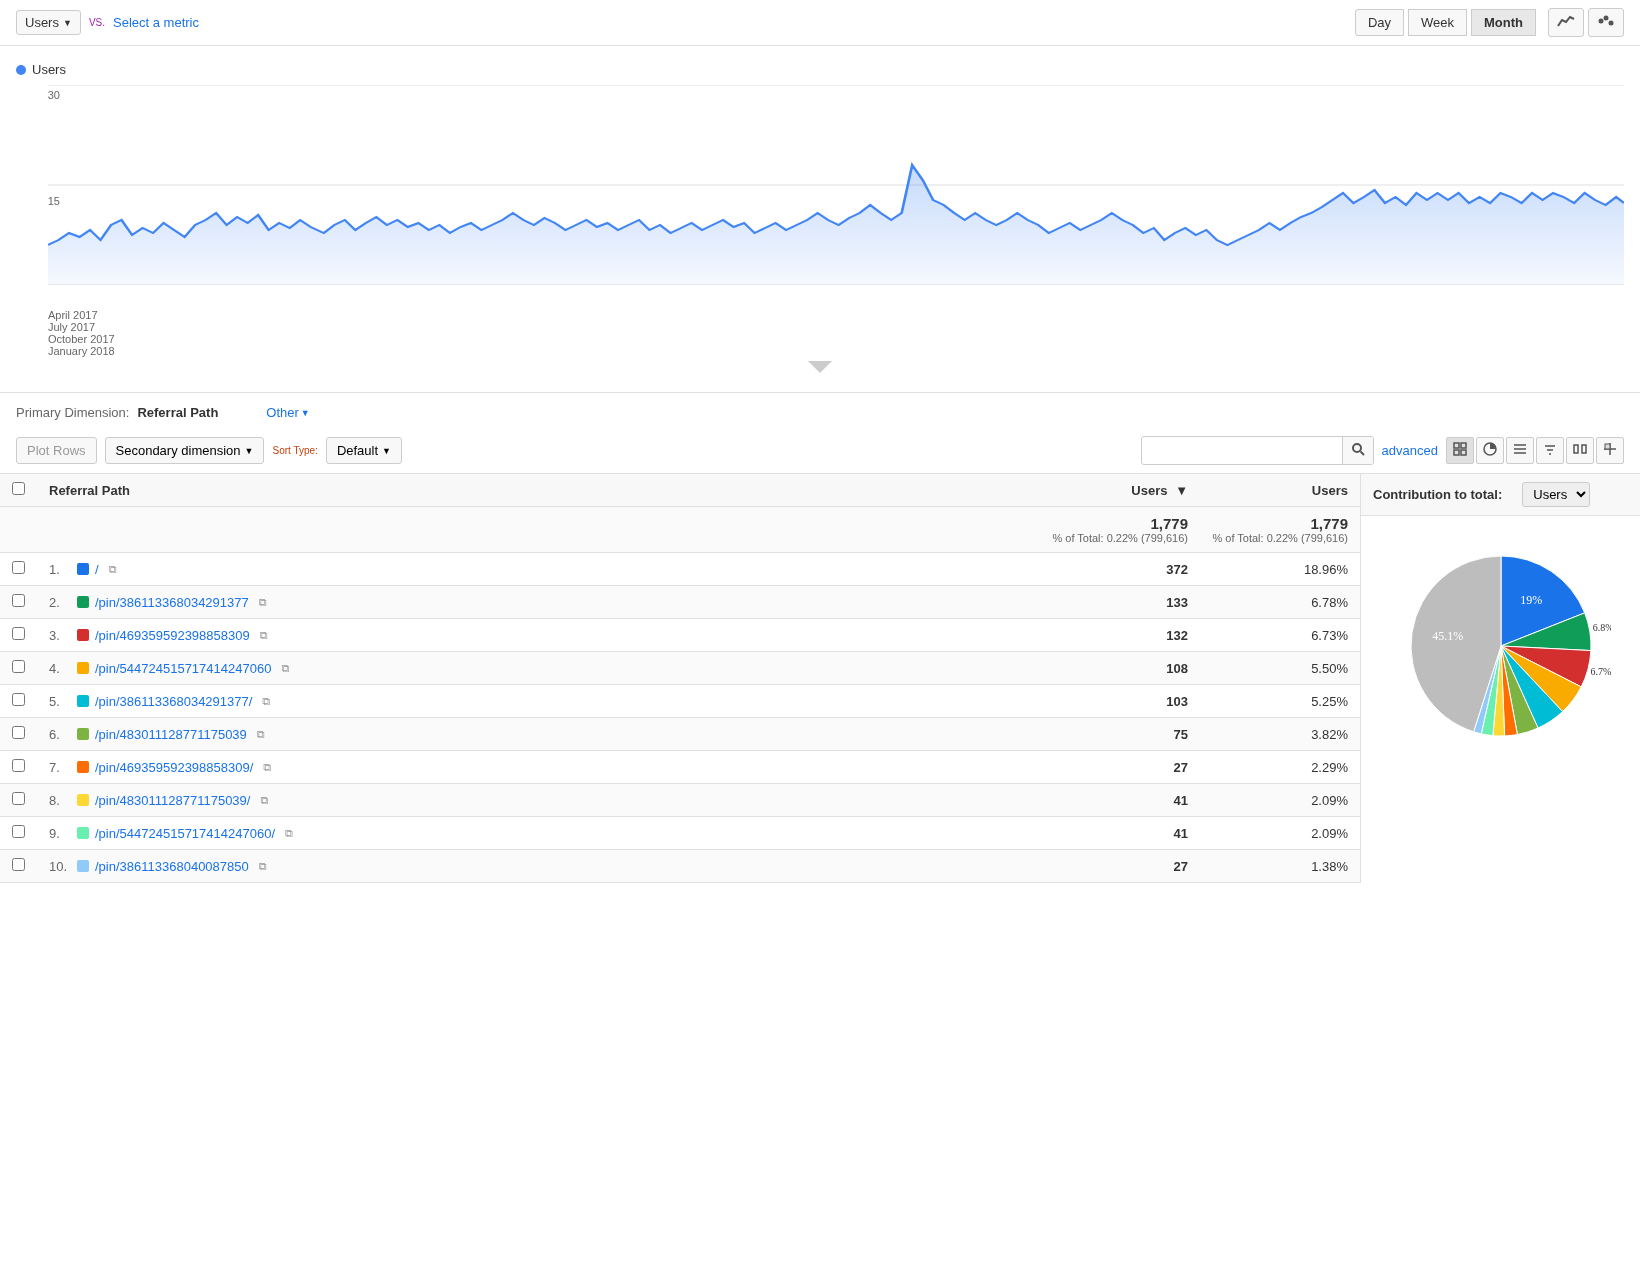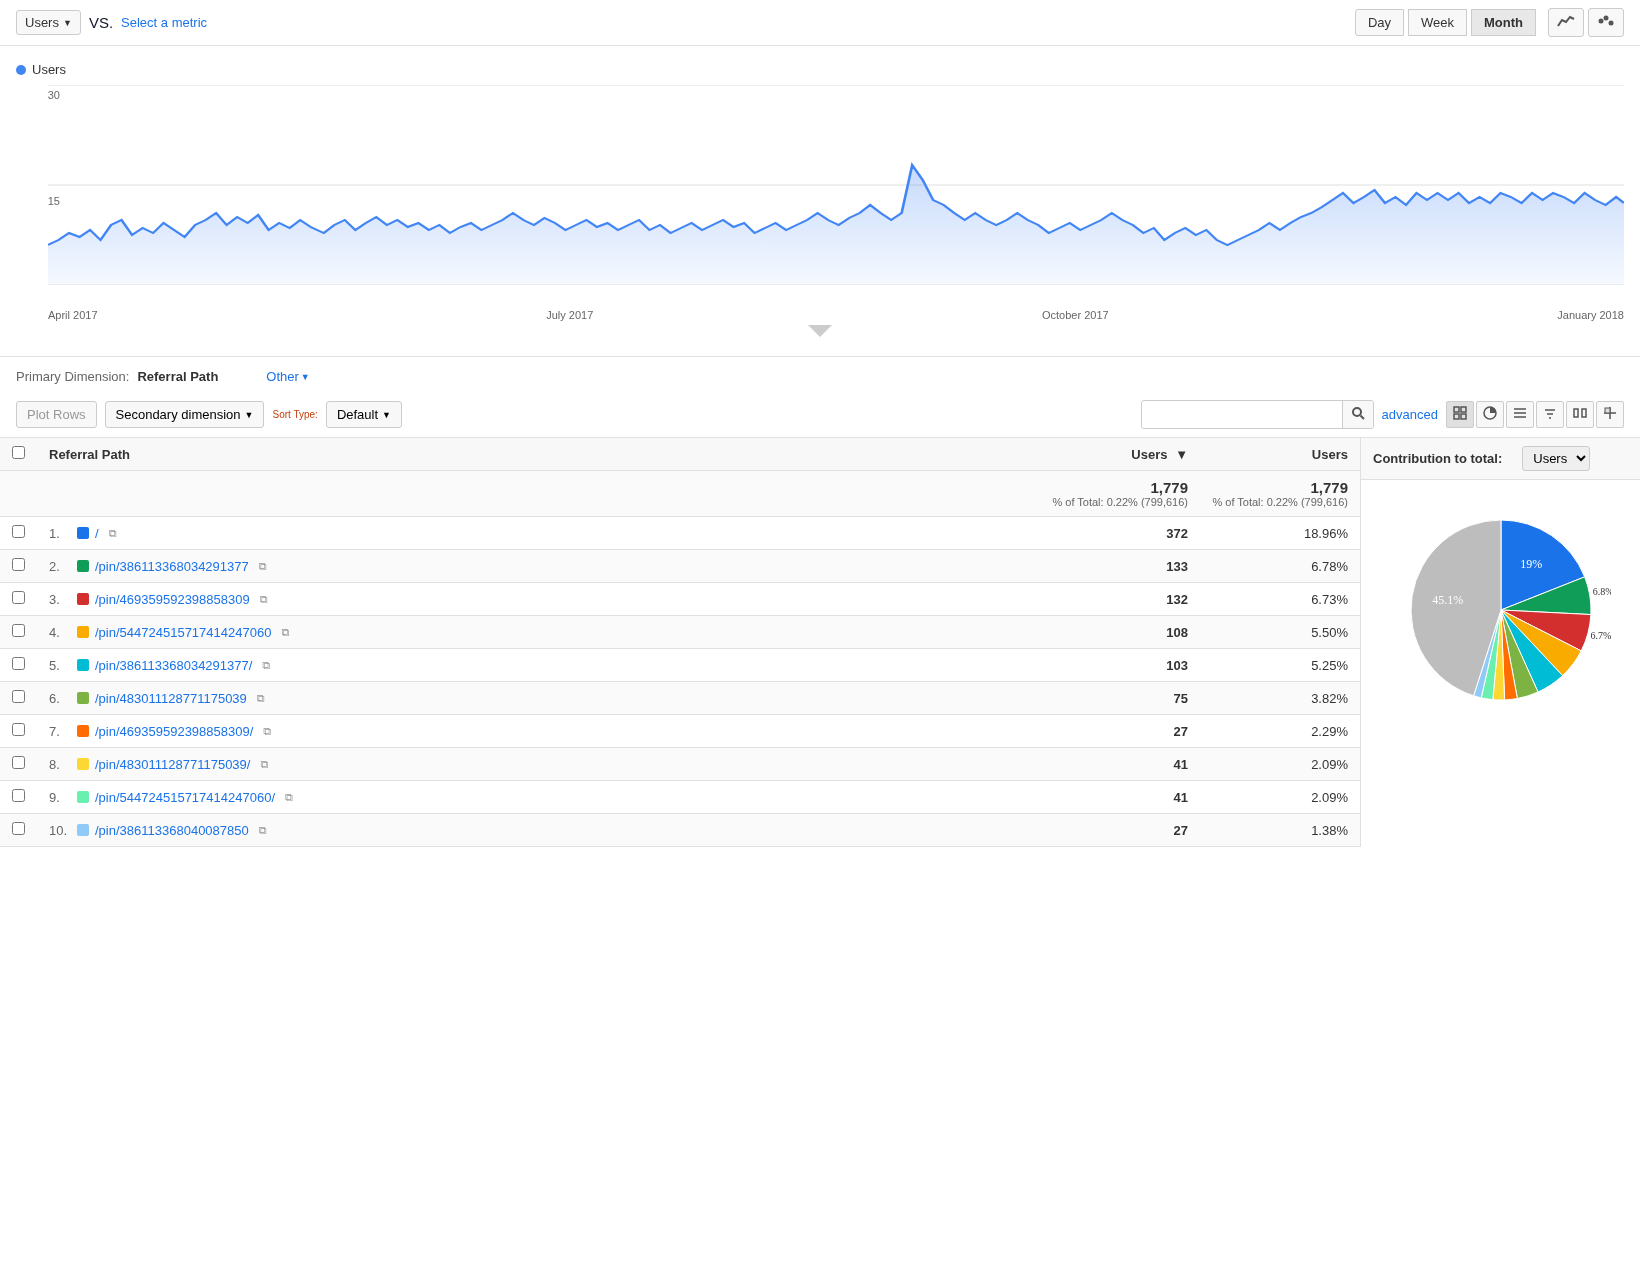--- a/index.html
+++ b/index.html
@@ -8,21 +8,21 @@
     .top-bar {
       display: flex; align-items: center; justify-content: space-between;
       padding: 8px 16px; border-bottom: 1px solid #e0e0e0;
     }
     .top-left { display: flex; align-items: center; gap: 8px; }
     .metric-dropdown {
       display: flex; align-items: center; gap: 4px;
       border: 1px solid #ccc; border-radius: 3px; padding: 4px 8px;
       cursor: pointer; background: #f8f8f8;
     }
-    .vs-text { color: #0f172a; font-size: 15px; }
+    .vs-text { color: #a21caf; font-size: 10px; }
     .select-metric { color: #1a73e8; cursor: pointer; text-decoration: none; font-size: 13px; }
     .top-right { display: flex; align-items: center; gap: 4px; }
     .time-btn {
       border: 1px solid #ccc; background: #f8f8f8; padding: 5px 12px;
       cursor: pointer; font-size: 13px; color: #333;
     }
     .time-btn.active { background: #e8e8e8; font-weight: bold; }
     .time-btn:first-child { border-radius: 3px 0 0 3px; }
     .time-btn:last-child { border-radius: 0 3px 3px 0; }
     .view-icons { display: flex; gap: 4px; margin-left: 8px; }
@@ -32,21 +32,21 @@
     }
 
     .chart-area { padding: 16px; border-bottom: 1px solid #e0e0e0; }
     .chart-legend { display: flex; align-items: center; gap: 6px; margin-bottom: 8px; }
     .legend-dot { width: 10px; height: 10px; border-radius: 50%; background: #4285f4; }
     .legend-label { font-size: 13px; color: #333; }
     .chart-container { position: relative; width: 100%; height: 220px; }
     .chart-y-labels { position: absolute; left: 16px; top: 0; height: 100%; display: flex; flex-direction: column; justify-content: space-between; padding: 4px 0; }
     .chart-y-label { font-size: 11px; color: #666; width: 28px; text-align: right; }
     .chart-svg-wrap { margin-left: 32px; height: 100%; }
-    .chart-x-labels { display: flex; justify-content: space-between; margin-left: 32px; padding-top: 4px; }
+    .chart-x-labels { display: flex; justify-content: space-between; margin-left: 32px; padding-top: 4px; flex-direction: column; }
     .chart-x-label { font-size: 11px; color: #666; }
 
     .primary-dim { padding: 12px 16px 8px; display: flex; align-items: center; gap: 8px; }
     .primary-dim-title { font-size: 13px; color: #666; }
     .primary-dim-value { font-size: 13px; font-weight: bold; color: #333; }
     .other-btn {
       color: #1a73e8; font-size: 13px; cursor: pointer;
       display: flex; align-items: center; gap: 2px; margin-left: 40px;
     }
 

